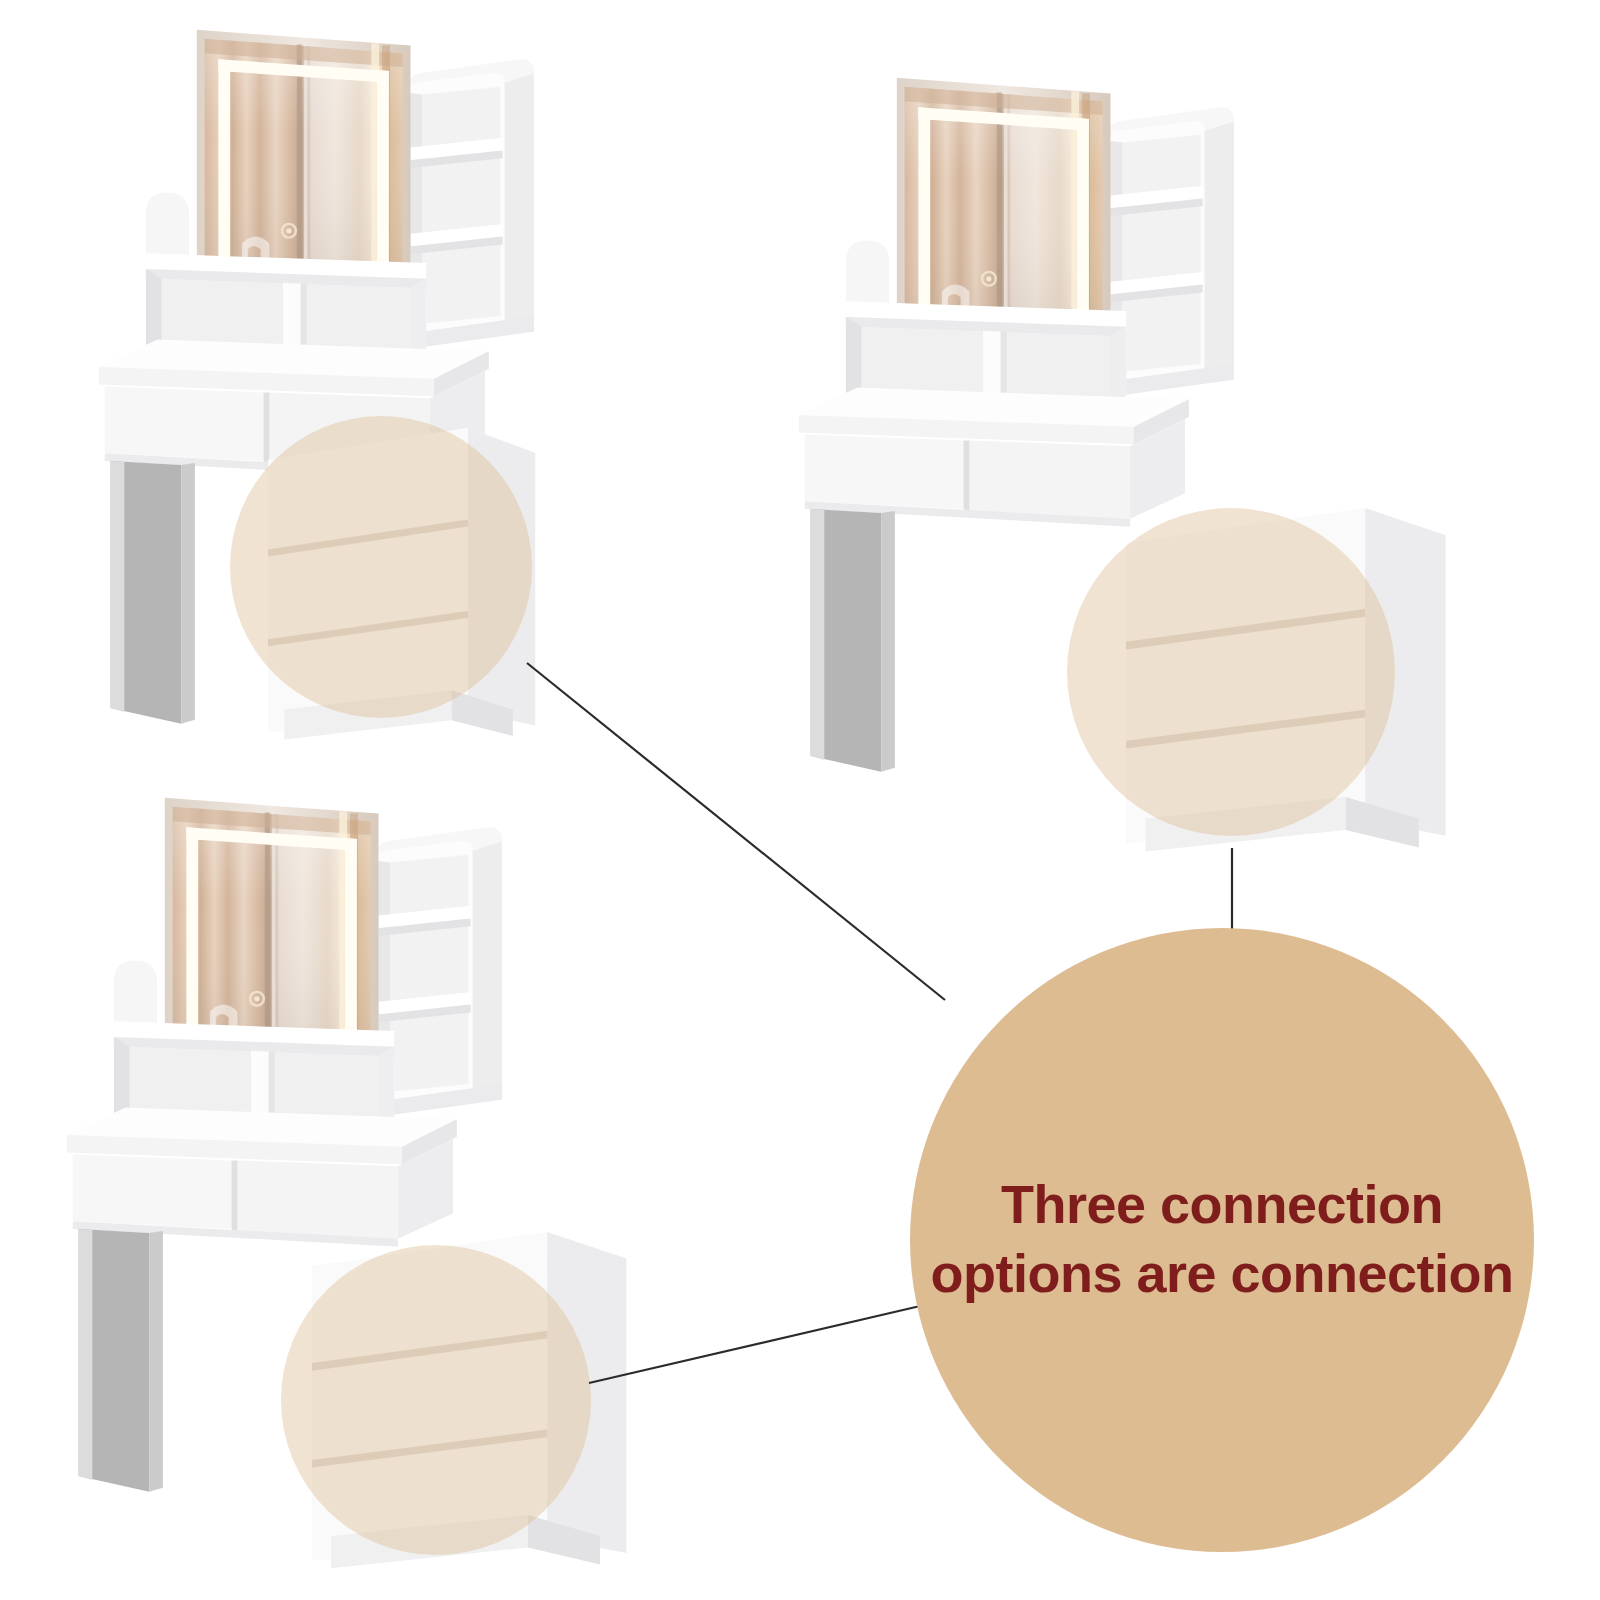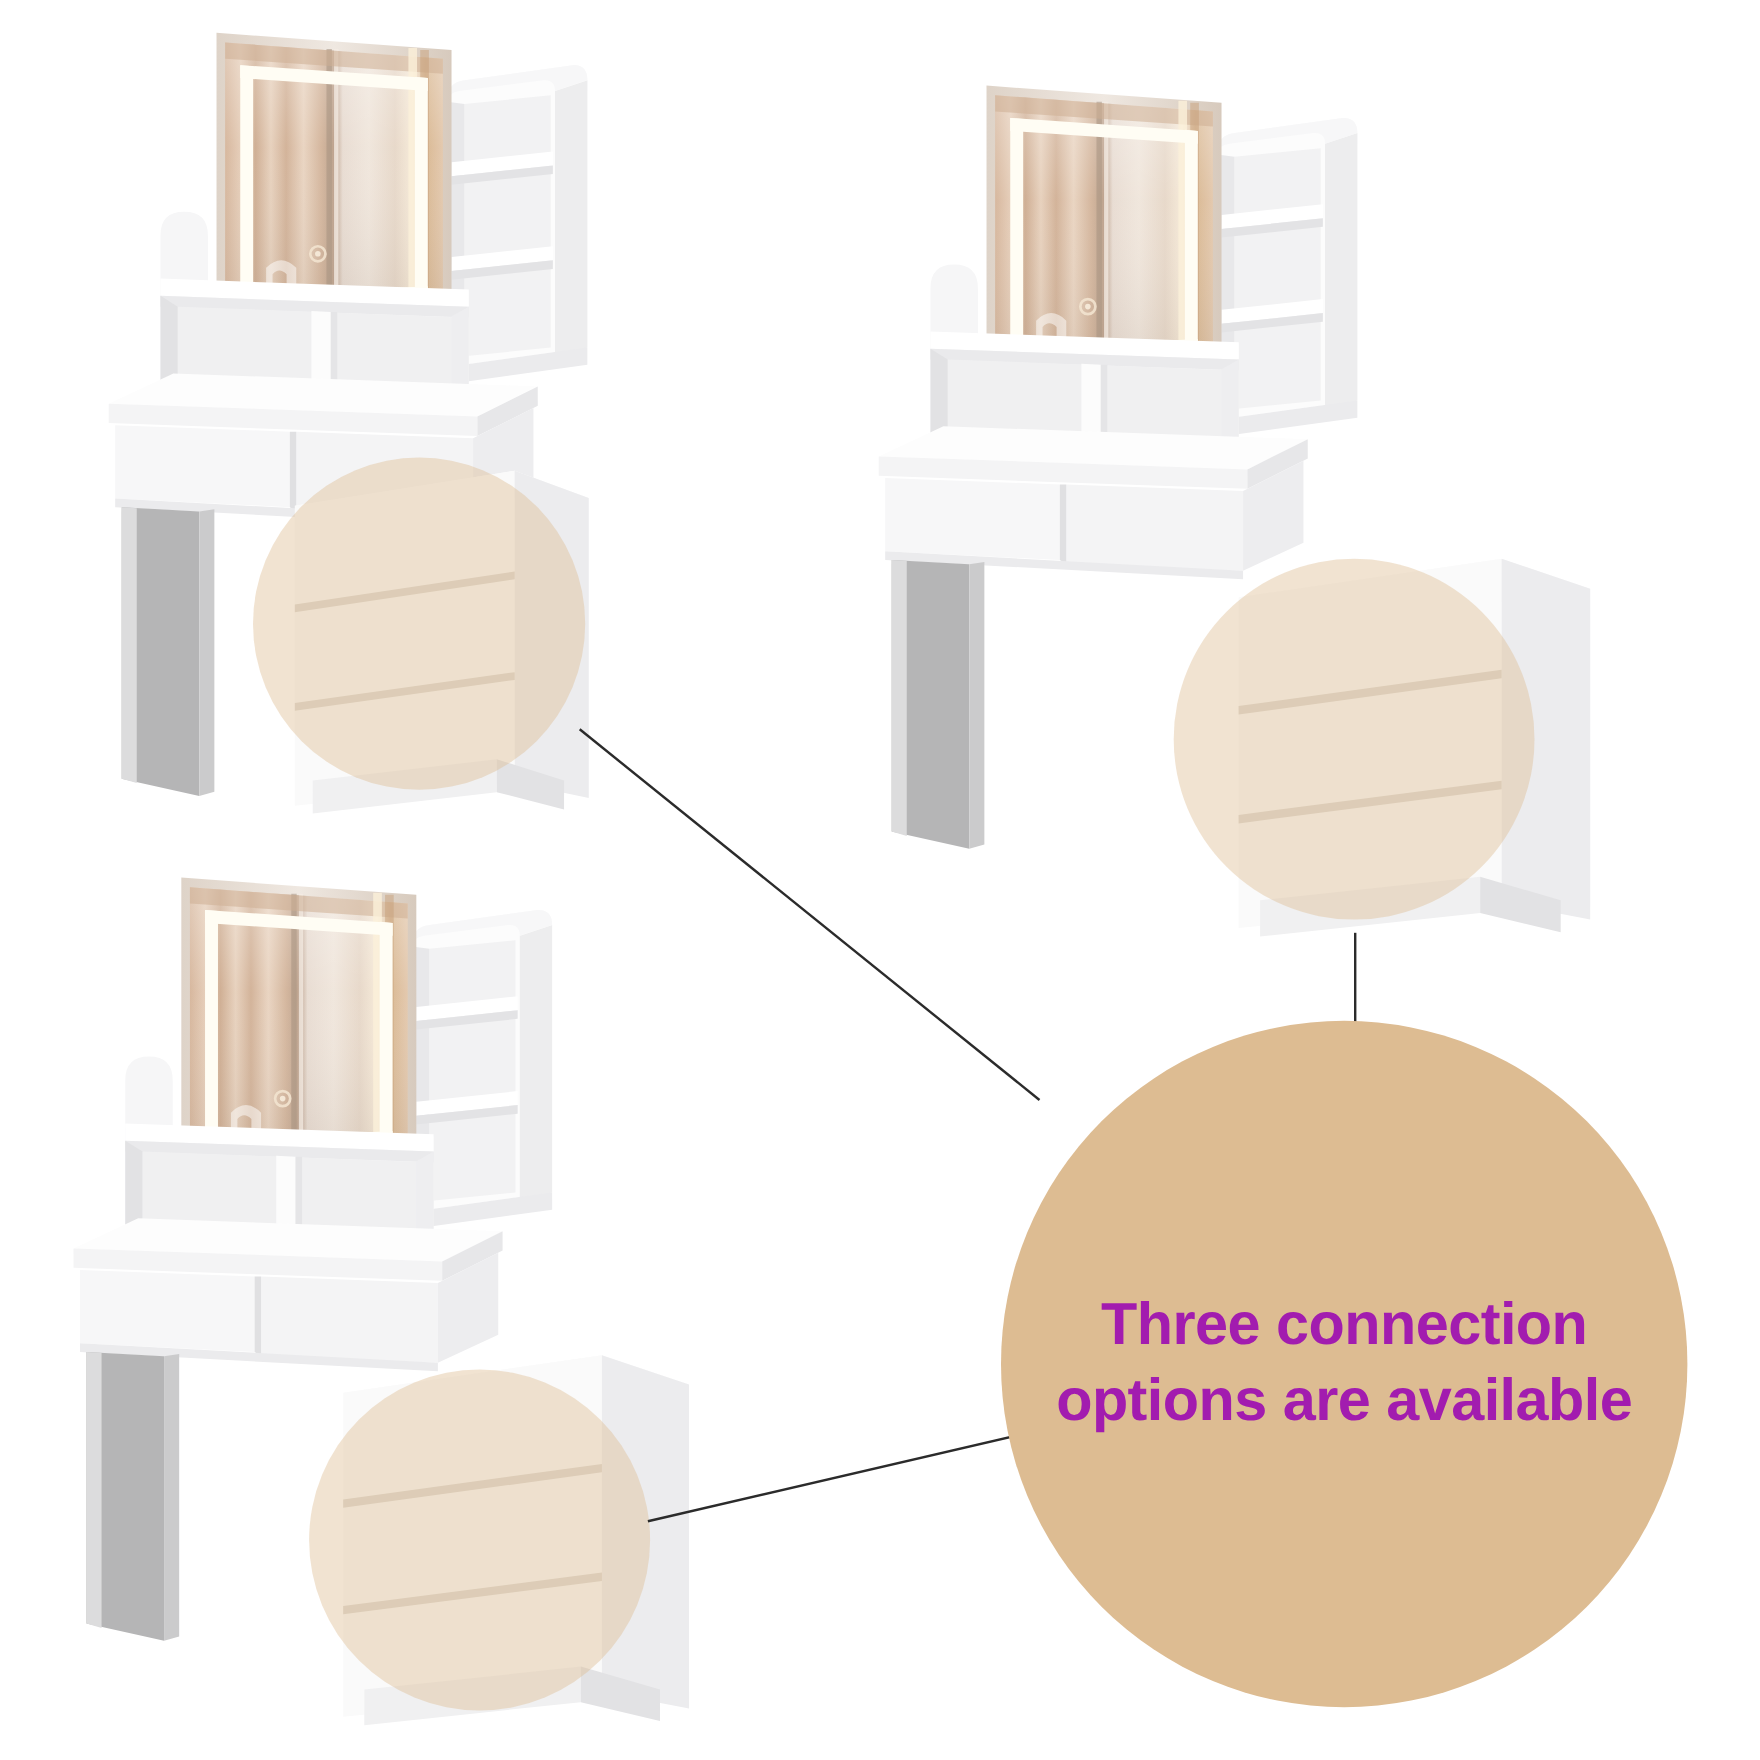--- a/index.html
+++ b/index.html
@@ -196,18 +196,18 @@
 
   <svg class="layer" viewBox="0 0 1600 1600" xmlns="http://www.w3.org/2000/svg">
     <g id="conn-group">
         <line x1="527" y1="663" x2="945" y2="1000" stroke="#2b2b2b" stroke-width="2.2"></line>
         <line x1="1232" y1="848" x2="1232" y2="952" stroke="#2b2b2b" stroke-width="2.2"></line>
         <line x1="589" y1="1383" x2="933" y2="1303" stroke="#2b2b2b" stroke-width="2.2"></line>
       </g>
   </svg>
 
   <div class="callout-circle" id="callout-circle" style="left: 910px; top: 928px; width: 624px; height: 624px; background: rgb(221, 188, 146);"></div>
-  <div class="callout-text" id="callout-text" style="left: 910px; top: 1170px; width: 624px; font-size: 54px; color: #a21caf;">
+  <div class="callout-text" id="callout-text" style="left: 910px; top: 1170px; width: 624px; font-size: 54px; color: #7f1d1d;">
     <span class="l1">Three connection</span>
-    <span class="l2">options are available</span>
+    <span class="l2">options are connection</span>
   </div>
 
 </div>
 
 </body></html>

